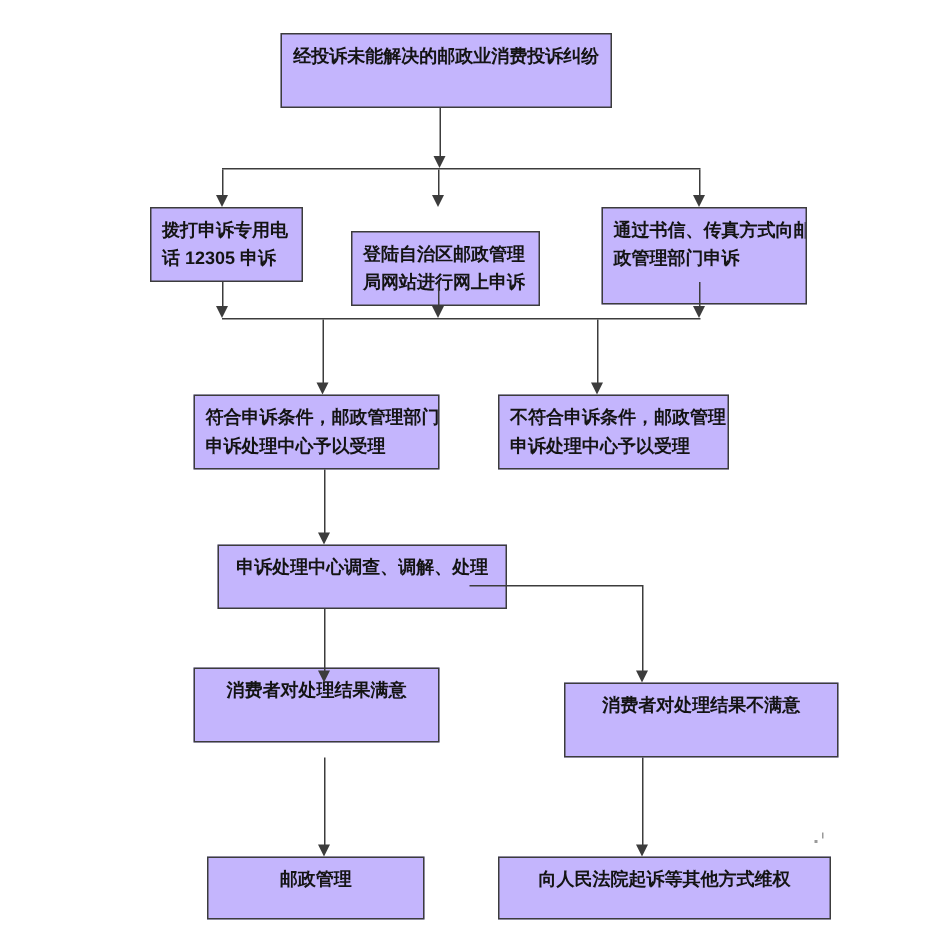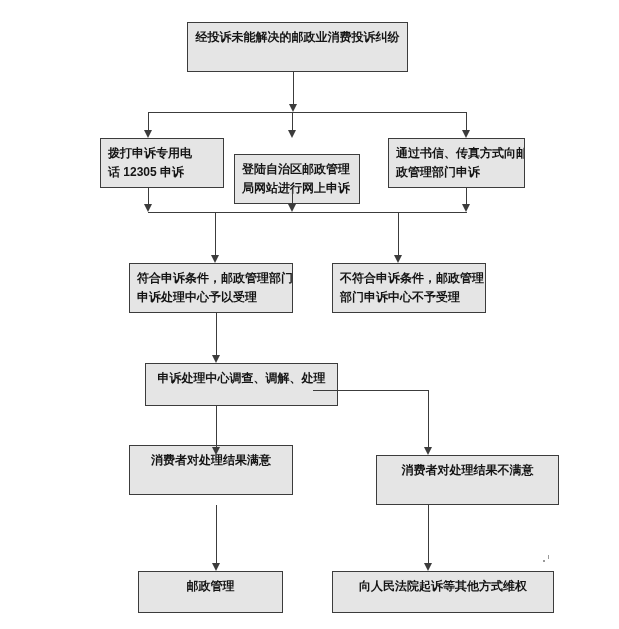--- a/index.html
+++ b/index.html
@@ -7,44 +7,44 @@
     position:relative;
     width:619px;height:629px;
     background:#ffffff;
     font-family:"Liberation Sans","DejaVu Sans",sans-serif;
     overflow:hidden;
   }
   .node{
     position:absolute;
     box-sizing:border-box;
     border:1px solid #3c3c3c;
-    background:#e5e5e5;
+    background:#c4b5fd;
     color:#141414;
     font-size:12px;
     font-weight:bold;
     line-height:19px;
     white-space:pre;
     overflow:hidden;
     padding:5px 6px 0 7px;
   }
   .node.center{text-align:center;padding-left:2px;padding-right:2px;}
   .vline,.hline{position:absolute;background:#3c3c3c;}
   .vline{width:1px;}
   .hline{height:1px;}
   .arrow-down{
     position:absolute;width:0;height:0;
     border-left:4px solid transparent;
     border-right:4px solid transparent;
     border-top:8px solid #3c3c3c;
   }
   
   #b1 {left:187px;top:22px; width:221px;height:50px;}
-  #b2a{left:100px;top:138px;width:124px;height:50px;}
+  #b2a{left:100px;top:138px;width:102px;height:50px;}
   #b2b{left:234px;top:154px;width:126px;height:50px;}
-  #b2c{left:388px;top:138px;width:137px;height:50px;}
+  #b2c{left:401px;top:138px;width:137px;height:65px;}
   #b3a{left:129px;top:263px;width:164px;height:50px;}
   #b3b{left:332px;top:263px;width:154px;height:50px;}
   #b4 {left:120px;top:363px;width:193px;height:43px;margin-left:25px;}
   #b5a{left:129px;top:445px;width:164px;height:50px;}
   #b5b{left:332px;top:455px;width:183px;height:50px;margin-left:44px;}
   #b6a{left:138px;top:571px;width:145px;height:42px;}
   #b6b{left:332px;top:571px;width:222px;height:42px;}
   
   .dot{position:absolute;background:#9a9a9a;}
 </style>
@@ -56,21 +56,21 @@
   <div class="node center" id="b1">经投诉未能解决的邮政业消费投诉纠纷</div>
   <div class="node" id="b2a">拨打申诉专用电
 话 12305 申诉</div>
   <div class="node" id="b2b">登陆自治区邮政管理
 局网站进行网上申诉</div>
   <div class="node" id="b2c">通过书信、传真方式向邮
 政管理部门申诉</div>
   <div class="node" id="b3a">符合申诉条件，邮政管理部门
 申诉处理中心予以受理</div>
   <div class="node" id="b3b">不符合申诉条件，邮政管理
-部门申诉中心不予受理</div>
+申诉处理中心予以受理</div>
   <div class="node center" id="b4">申诉处理中心调查、调解、处理</div>
   <div class="node center" id="b5a">消费者对处理结果满意</div>
   <div class="node center" id="b5b">消费者对处理结果不满意</div>
   <div class="node center" id="b6a">邮政管理</div>
   <div class="node center" id="b6b">向人民法院起诉等其他方式维权</div>
 
   <div class="vline" style="left:293px;top:72px;height:33px;"></div>
   <div class="arrow-down" style="left:289px;top:104px;"></div>
   <div class="hline" style="left:148px;top:112px;width:319px;"></div>
 

